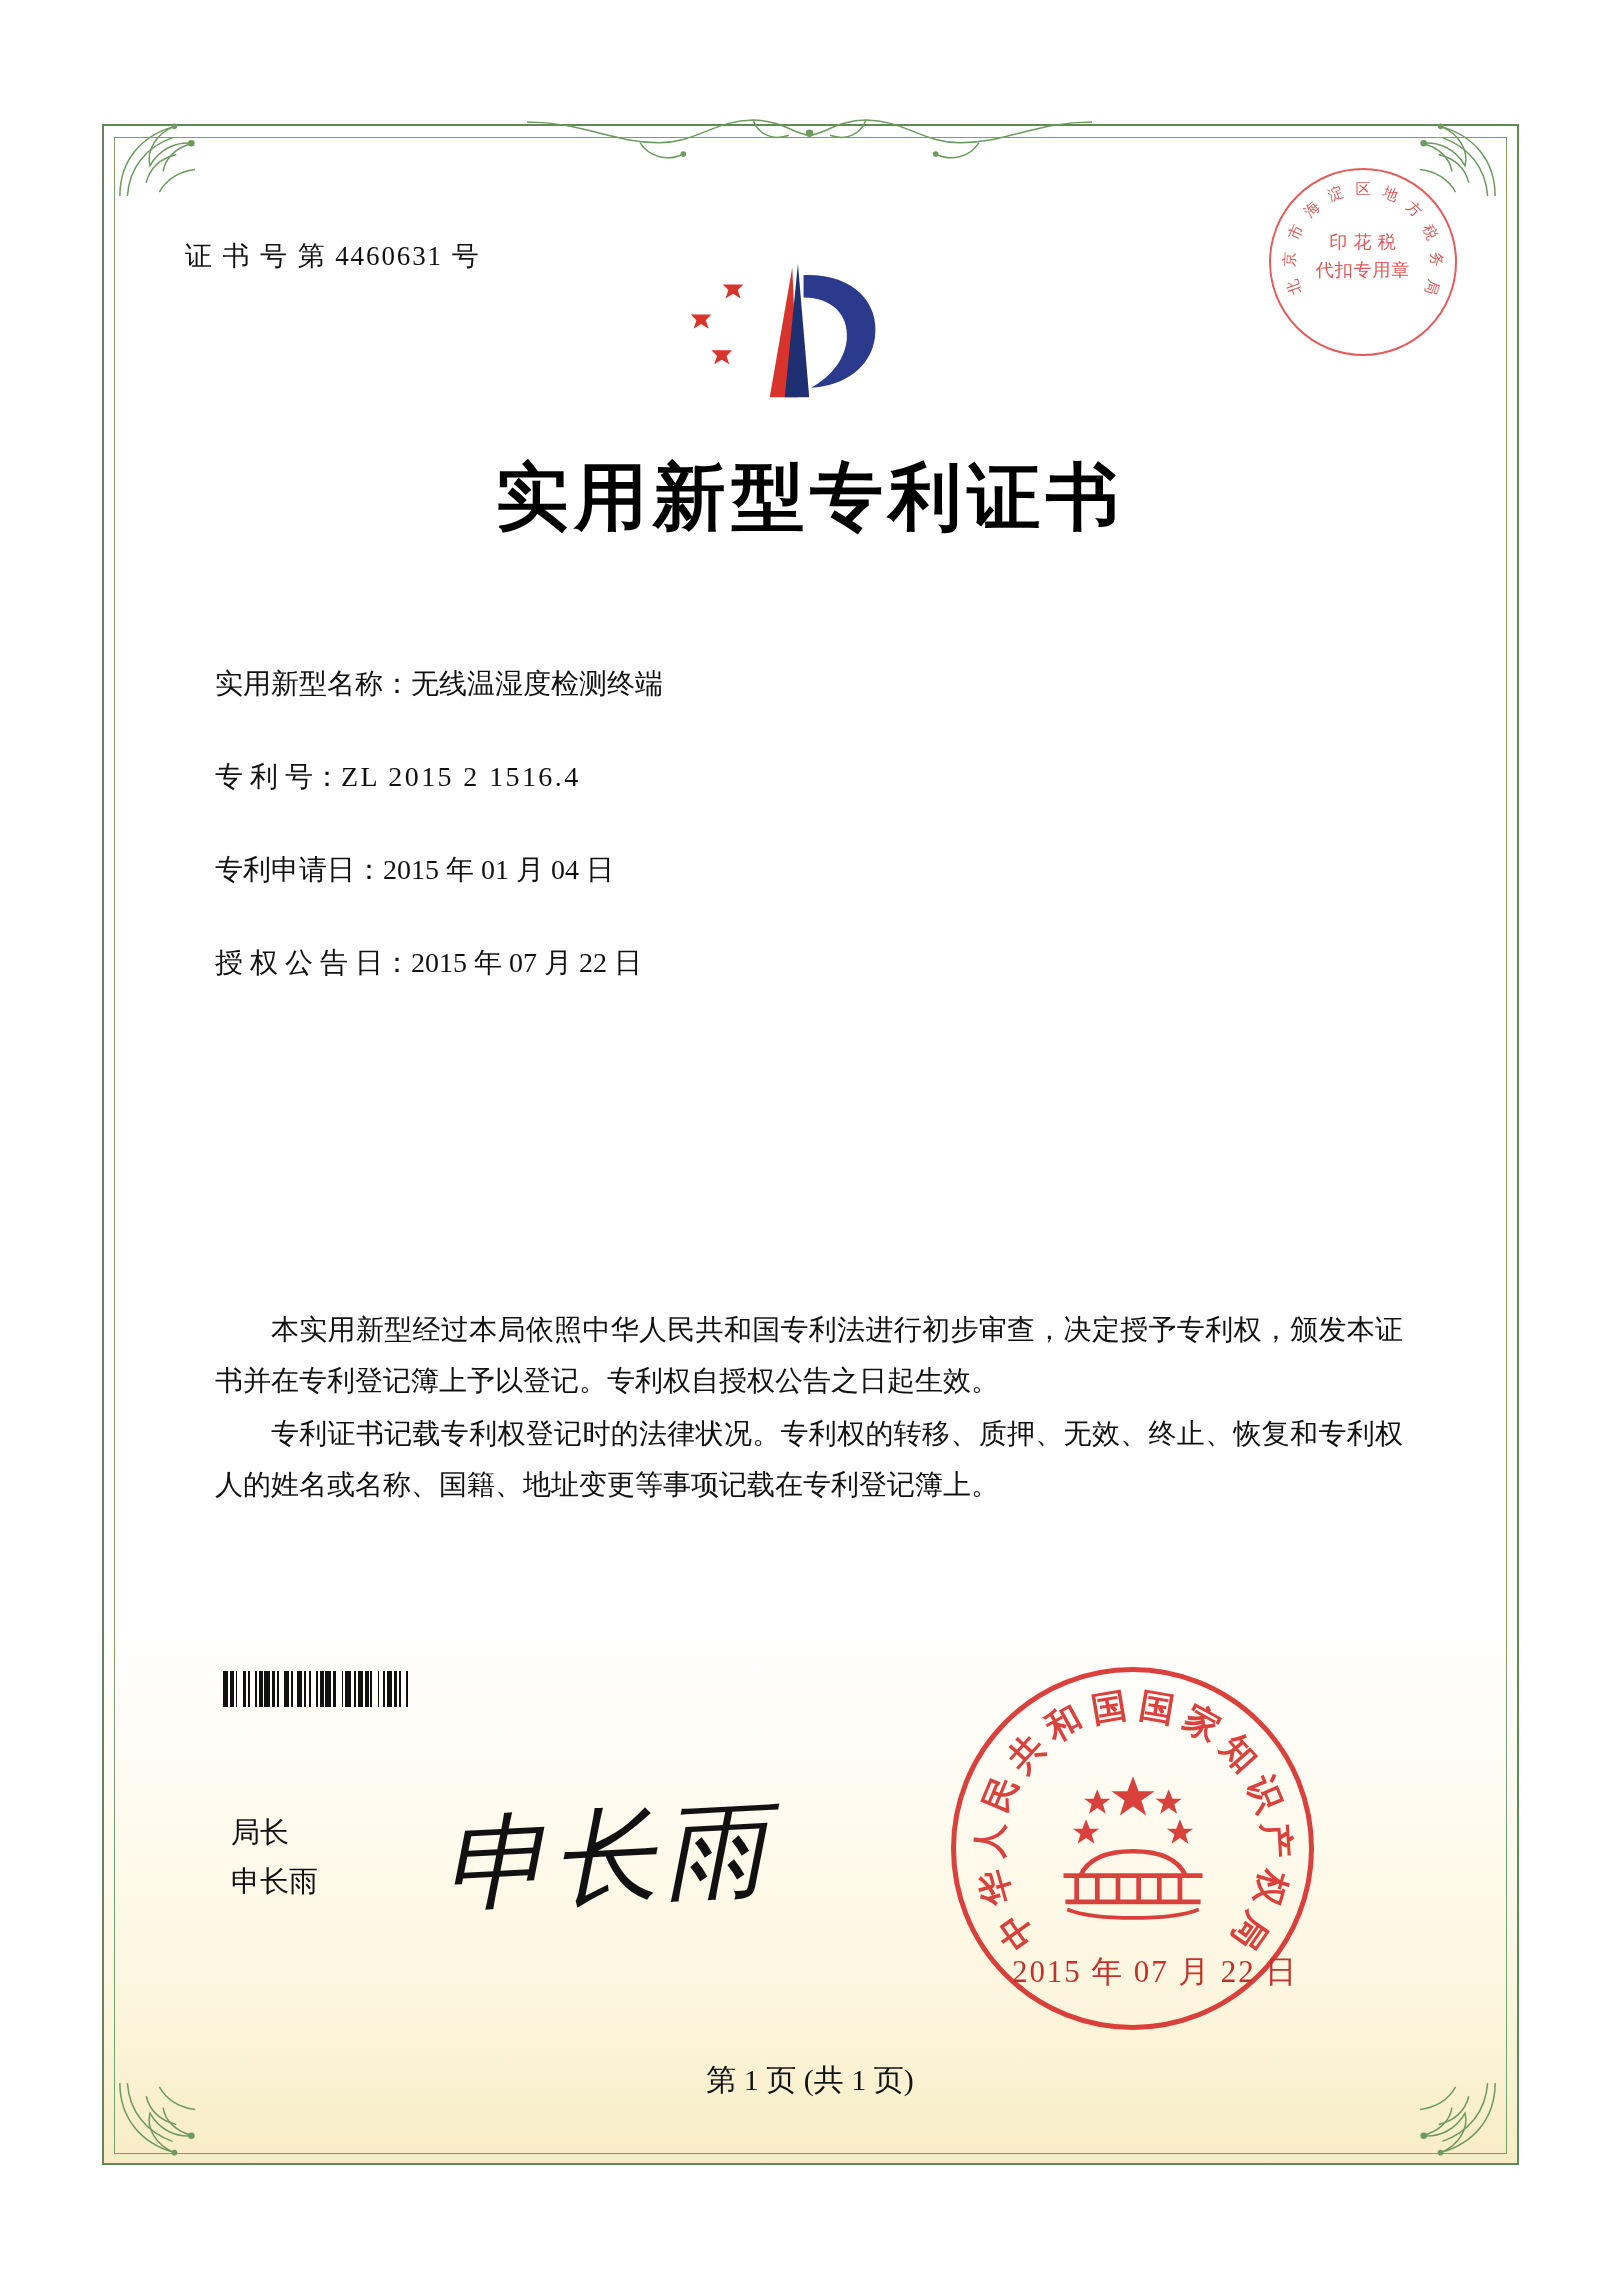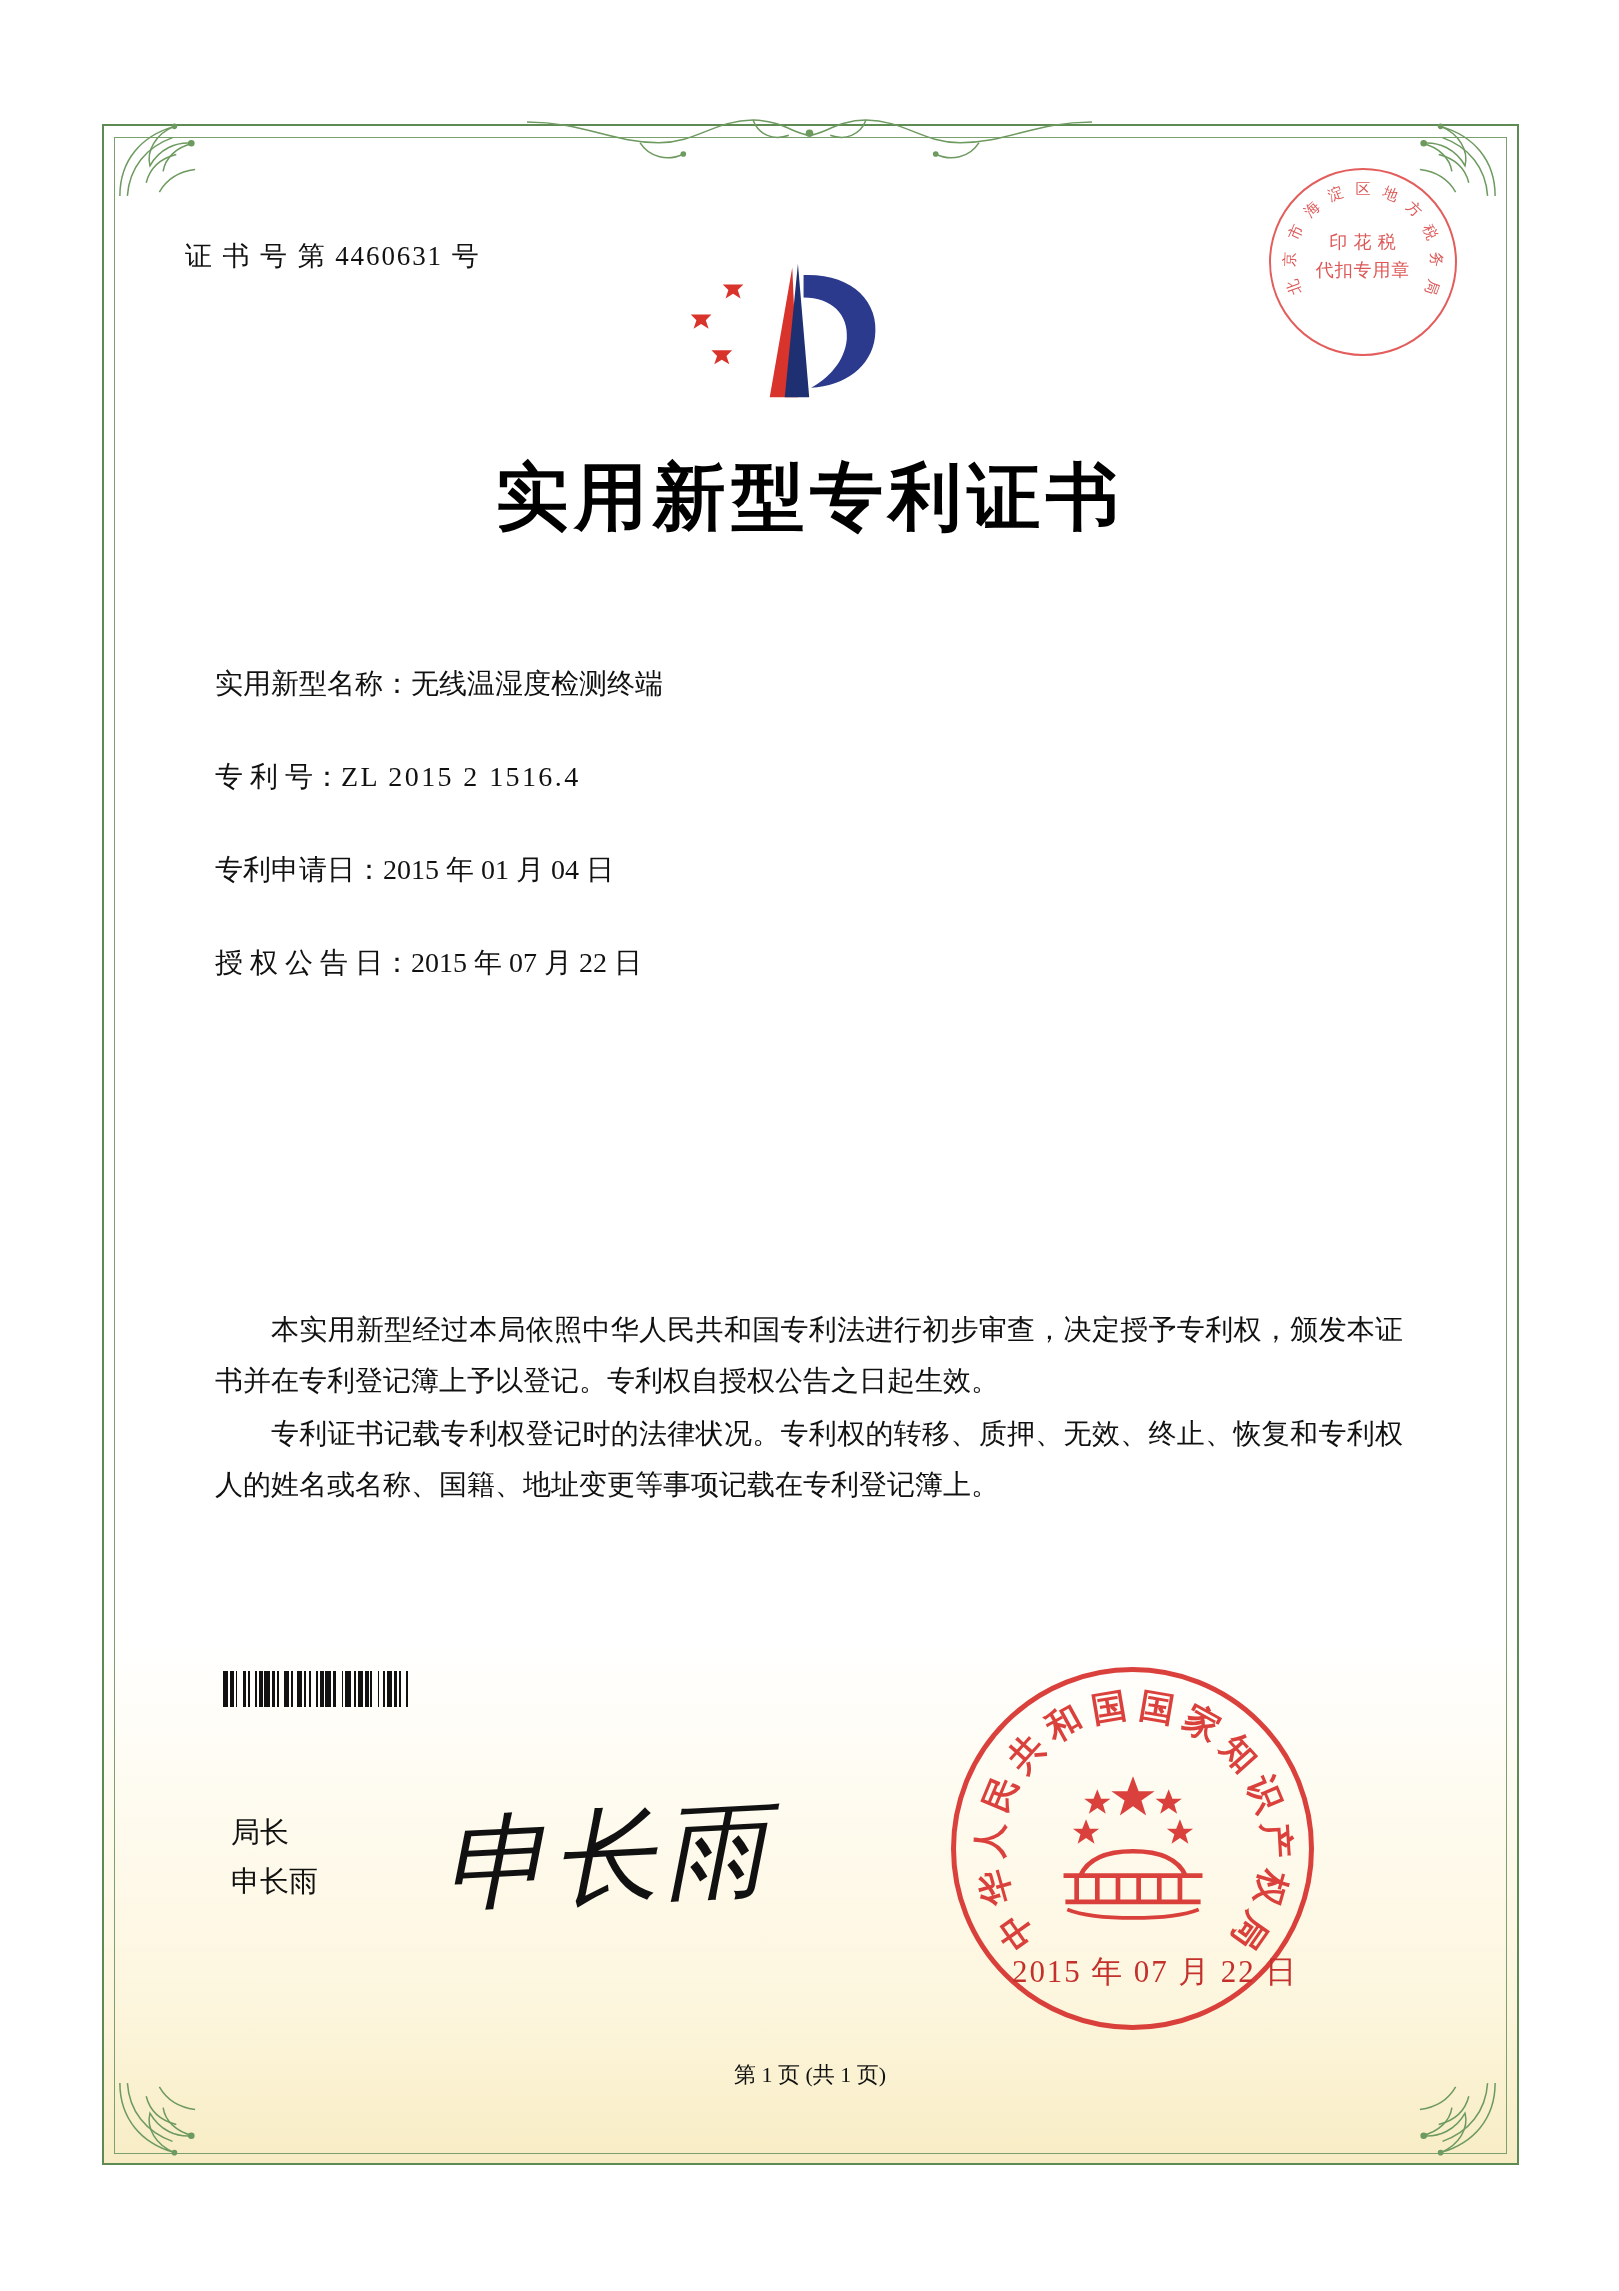--- a/index.html
+++ b/index.html
@@ -242,21 +242,21 @@
     letter-spacing: 1.9px;
     white-space: nowrap;
   }
 
   
   .footer {
     position: absolute;
     left: 0; right: 0;
     top: 2060px;
     text-align: center;
-    font-size: 22px;
+    font-size: 30px;
     color: #111;
   }
 </style>
 </head>
 <body>
 
 <div class="page">
 
   <div class="frame-outer"></div>
   <div class="frame-inner"></div>

